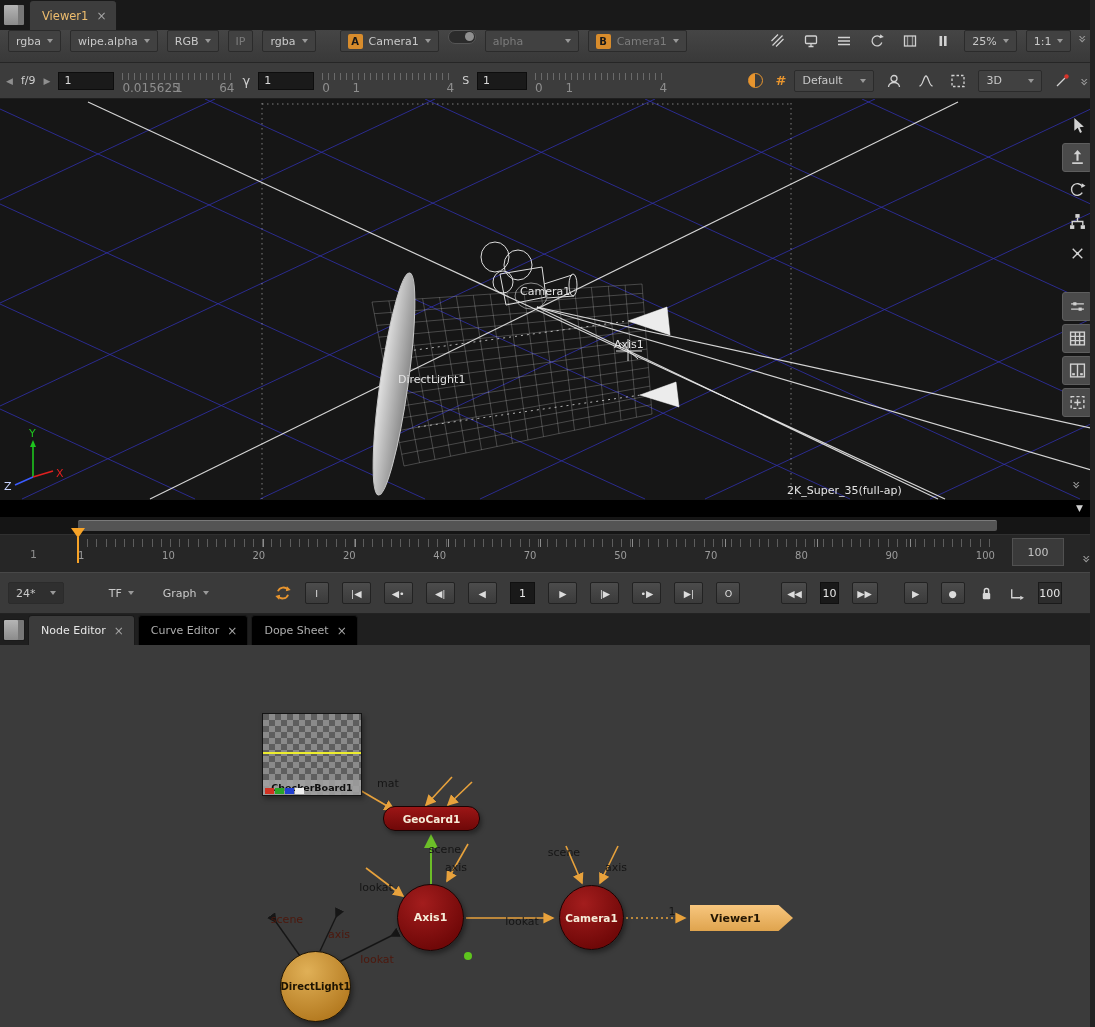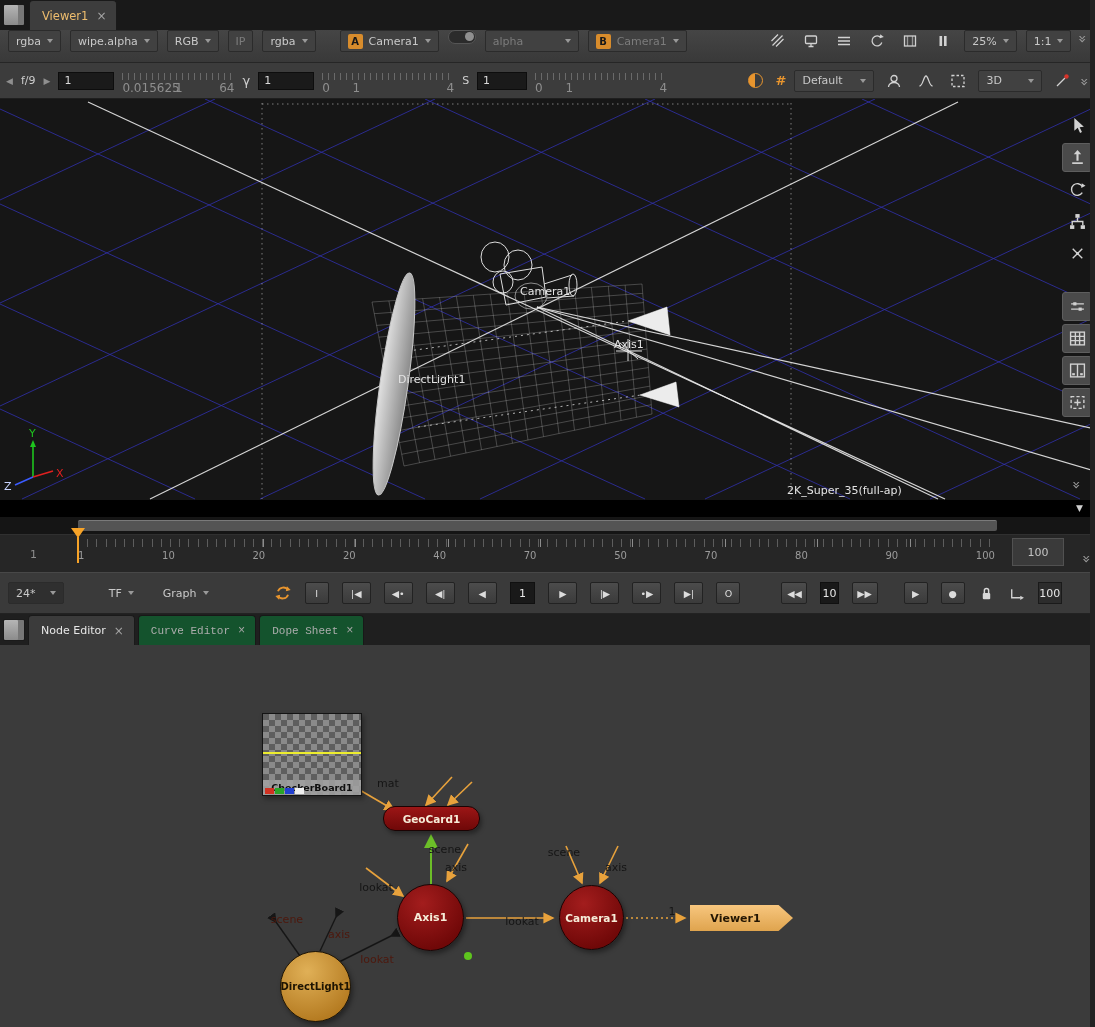--- a/index.html
+++ b/index.html
@@ -76,21 +76,21 @@
   #ruler .chev{position:absolute;right:4px;top:15px;}
   #playbar{position:absolute;left:0;top:572px;width:1095px;height:42px;background:#3a3a3a;
       border-top:1px solid #484848;border-bottom:1px solid #222;box-sizing:border-box;
       display:flex;align-items:center;gap:13px;padding:0 8px;}
   .framebox{display:inline-flex;align-items:center;justify-content:center;background:#191919;
       border:1px solid #101010;height:22px;color:#e6e6e6;box-sizing:border-box;}
   
   #ng-tabbar{position:absolute;left:0;top:614px;width:1095px;height:31px;background:#1f1f1f;
       display:flex;align-items:flex-end;gap:3px;padding-left:3px;box-sizing:border-box;}
   .tab.active2{background:#3b3b3b;color:#e6e6e6;}
-  .tab.inactive{background:#14532d;color:#adadad;border-color:#181818;font-family:Liberation Mono, monospace;}
+  .tab.inactive{background:#000000;color:#adadad;border-color:#181818;}
   #canvas{position:absolute;left:0;top:645px;width:1095px;height:382px;background:#3b3b3b;overflow:hidden;}
   #conn-svg{position:absolute;left:0;top:0;z-index:1;}
   .cO{stroke:#e8a23c;stroke-width:1.6;fill:none;}
   .cG{stroke:#6cbe28;stroke-width:2;fill:none;}
   .cB{stroke:#161616;stroke-width:1.4;fill:none;}
   .cDot{stroke:#e8a23c;stroke-width:1.6;stroke-dasharray:2,3;fill:none;}
   .cl{fill:#151515;font-size:11px;text-anchor:middle;}
   .clm{fill:#4d180d;font-size:11px;text-anchor:middle;}
   .node{position:absolute;z-index:2;display:flex;align-items:center;justify-content:center;
       font-weight:bold;font-size:11px;text-align:center;}

